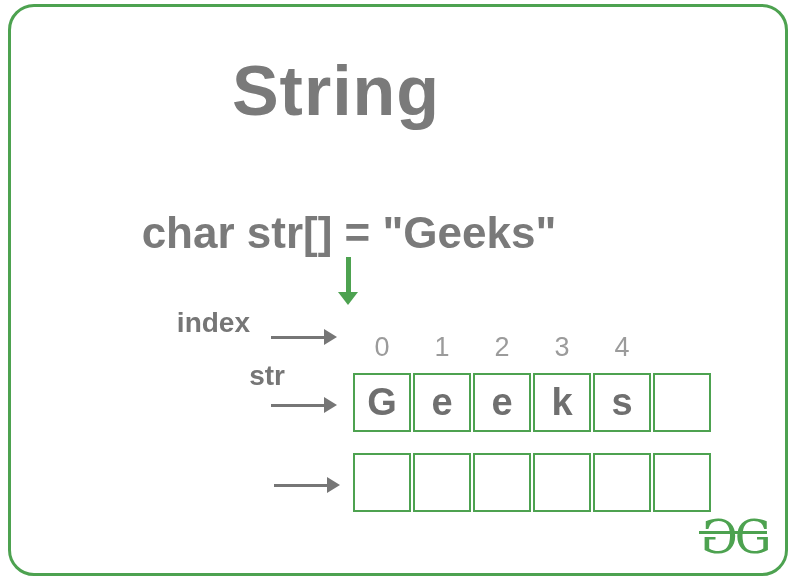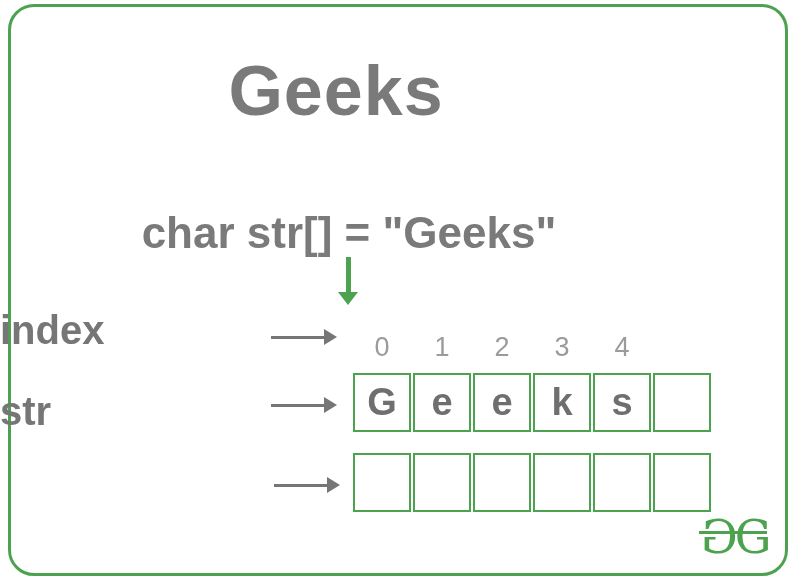--- a/index.html
+++ b/index.html
@@ -25,24 +25,24 @@
     position:absolute;left:49px;top:211px;width:600px;text-align:center;
     font-size:44px;font-weight:bold;color:#7a7a7a;line-height:1;
   }
   
   .down-arrow{position:absolute;left:338px;top:257px;width:20px;height:48px;}
   .down-arrow .shaft{position:absolute;left:7.5px;top:0;width:5px;height:36px;background:var(--green);}
   .down-arrow .head{position:absolute;left:0;bottom:0;width:0;height:0;
     border-left:10px solid transparent;border-right:10px solid transparent;
     border-top:13px solid var(--green);}
   
-  .label{position:absolute;font-weight:bold;color:var(--gray);
-    font-size:40px;line-height:1.1;}
+  .label{position:absolute;text-align:right;font-weight:bold;color:var(--gray);
+    font-size:28px;line-height:1.1;}
   .label-index{left:0;top:308px;width:250px;}
-  .label-str{left:0;top:389px;width:255px;}
+  .label-str{left:0;top:361px;width:255px;padding-left:30px;}
   .label-address{left:0;top:458px;width:248px;}
   
   .h-arrow{position:absolute;width:66px;height:16px;}
   .h-arrow .line{position:absolute;left:0;top:6.5px;width:54px;height:3px;background:var(--gray);}
   .h-arrow .head{position:absolute;right:0;top:0;width:0;height:0;
     border-left:13px solid var(--gray);border-top:8px solid transparent;border-bottom:8px solid transparent;}
   .arrow-index{left:271px;top:329px;}
   .arrow-str{left:271px;top:397px;}
   .arrow-address{left:274px;top:477px;}
   
@@ -67,21 +67,21 @@
   .logo-g.flipped{transform:scaleX(-1);margin-right:-3px;}
   .logo-bar{position:absolute;left:-2px;right:-2px;top:17px;height:3px;background:var(--green);}
 </style>
 </head>
 <body>
 
 <div class="canvas">
 
   <div class="frame"></div>
 
-  <h1 class="title">Geeks</h1>
+  <h1 class="title">String</h1>
 
   <div class="decl">char str[] = "Geeks"</div>
 
   <div class="down-arrow">
     <div class="shaft"></div>
     <div class="head"></div>
   </div>
 
   <div class="label label-index">index</div>
   <div class="h-arrow arrow-index">

